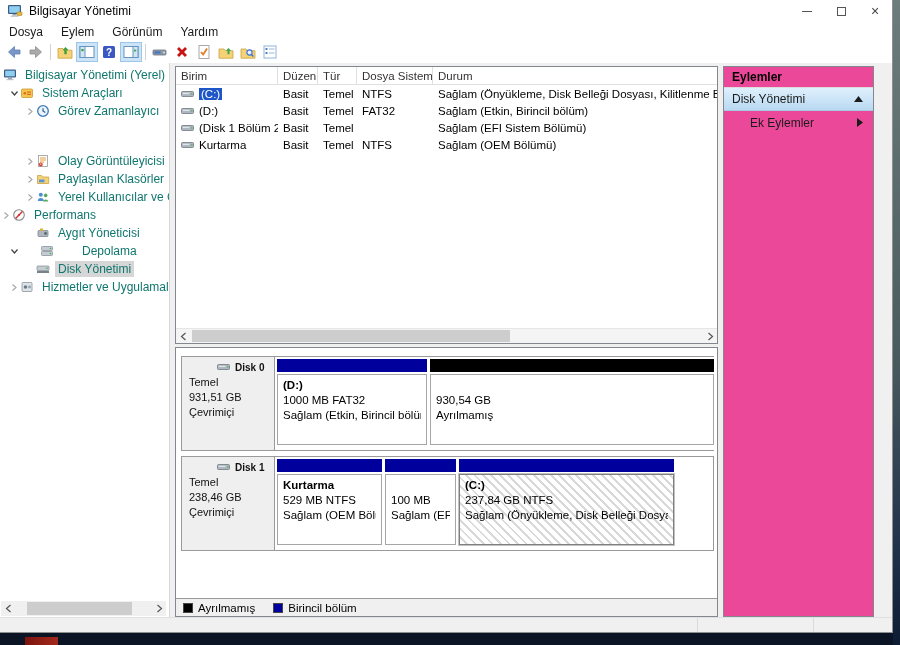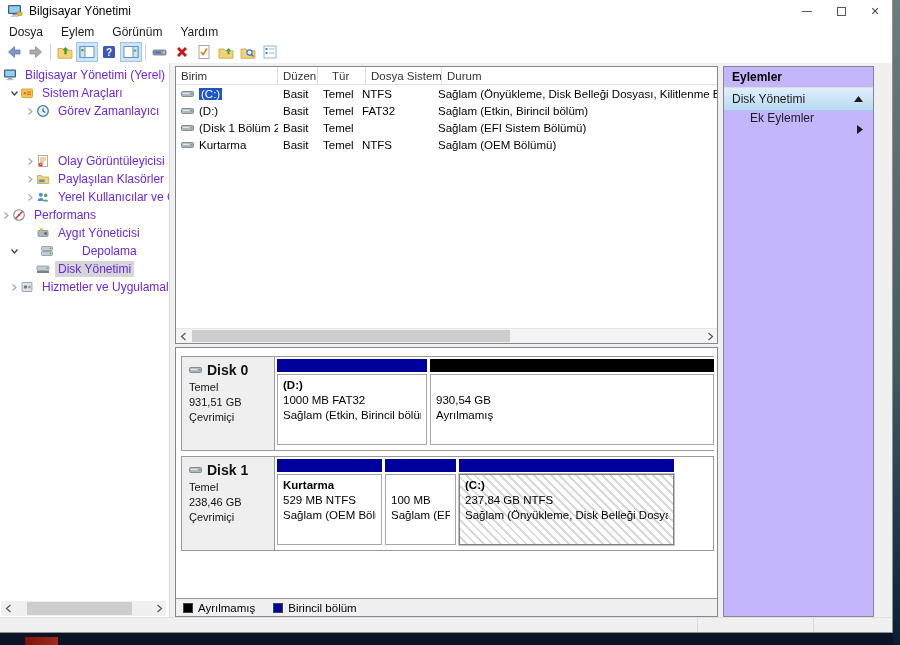--- a/index.html
+++ b/index.html
@@ -24,21 +24,21 @@
   .toolbar { height:23px; display:flex; align-items:center; padding-left:3px; border-bottom:1px solid #e4e4e4; background:#fff; }
   .tb-btn { width:22px; height:20px; display:flex; align-items:center; justify-content:center; border:1px solid transparent; }
   .tb-btn.toggled { background:#cbe4f8; border:1px solid #9cc5e8; }
   .tb-sep { width:1px; height:16px; background:#d2d2d2; margin:0 3px; }
 
   .content { position:absolute; left:0; top:63px; width:100%; height:554px; background:#f0f0f0; }
 
   
   .tree-pane { position:absolute; left:0; top:0; width:170px; height:554px; background:#fff; border-right:1px solid #d9d9d9; overflow:hidden; }
   .tree-items { padding-top:3px; }
-  .tree-row { height:18px; display:flex; align-items:center; font-size:12px; color:#6d28d9; white-space:nowrap; overflow:hidden; }
+  .tree-row { height:18px; display:flex; align-items:center; font-size:12px; color:#0f766e; white-space:nowrap; overflow:hidden; }
   .tree-chev { width:12px; display:flex; justify-content:center; flex:none; }
   .tree-ico { width:15px; height:14px; margin-right:4px; display:flex; flex:none; }
   .tree-label { padding:1px 3px; }
   .tree-label.selected { background:#d6d6d6; }
 
   
   .hscroll { position:absolute; height:15px; background:#f0f0f0; display:flex; align-items:center; }
   .tree-hscroll { left:1px; right:3px; bottom:1px; }
   .vol-hscroll { left:0; right:0; bottom:0; border-top:1px solid #e6e6e6; background:#f4f4f4; }
   .sb-arrow { width:14px; height:100%; display:flex; align-items:center; justify-content:center; flex:none; }
@@ -55,42 +55,42 @@
   .vrow { display:flex; height:17px; align-items:center; font-size:11.5px; color:#000; white-space:nowrap; }
   .v-cell { padding-left:5px; overflow:hidden; flex:none; display:flex; align-items:center; }
   .v-cell:last-child { flex:1; }
   .v-ico { width:14px; margin-right:4px; display:flex; flex:none; }
   .v-label.selected { background:#1e56c8; color:#fff; padding:0 2px; }
 
   
   .disk-box { position:absolute; left:175px; top:284px; width:543px; height:270px; background:#fff; border:1px solid #828790; overflow:hidden; }
   .disk-row { position:absolute; left:5px; width:533px; height:95px; display:flex; border:1px solid #9a9a9a; background:#fff; }
   .disk-label { width:93px; flex:none; background:#efefef; border-right:1px solid #9a9a9a; padding:5px 0 0 7px; font-size:11px; color:#111; }
-  .disk-name { display:flex; align-items:center; font-weight:bold; font-size:14px; margin-bottom:2px; }
+  .disk-name { display:flex; font-weight:bold; font-size:10px; margin-bottom:2px;margin-left:28px; }
   .disk-name .v-ico { margin-right:4px; }
   .disk-line { line-height:15px; }
   .parts { flex:1; display:flex; gap:3px; padding:2px 2px 5px 2px; background:#fff; }
   .part { display:flex; flex-direction:column; flex:none; }
   .part-band { height:13px; flex:none; }
   .part-body { flex:1; margin-top:2px; border:1px solid #a6a6a6; padding:3px 5px; font-size:11.5px; color:#000; overflow:hidden; background:#fff; }
   .part-body.hatched { background-image:repeating-linear-gradient(45deg,#ffffff 0px,#ffffff 4px,#d9d9d9 4px,#d9d9d9 6px); border:1px solid #7f7f7f; box-shadow:0 0 0 1px #c2c2c2; }
   .pline { height:15px; line-height:15px; white-space:nowrap; overflow:hidden; }
   .pline.b { font-weight:bold; }
 
   .legend { position:absolute; left:0; right:0; bottom:0; height:18px; background:#f0f0f0; border-top:1px solid #9a9a9a; display:flex; align-items:center; padding-left:7px; font-size:11.5px; color:#000; }
   .legend-item { display:flex; align-items:center; margin-right:18px; }
   .legend-swatch { width:10px; height:10px; margin-right:5px; border:1px solid #444; }
 
   
-  .action-pane { position:absolute; left:723px; top:3px; width:151px; height:551px; background:#c4b5fd; border:1px solid #828790; }
+  .action-pane { position:absolute; left:723px; top:3px; width:151px; height:551px; background:#ec4899; border:1px solid #828790; }
   .ap-header { height:21px; display:flex; align-items:center; padding-left:8px; font-size:12px; font-weight:bold; color:#000; border-bottom:1px solid #dcdcdc; }
   .ap-group { height:23px; display:flex; align-items:center; padding:0 10px 0 8px; font-size:12px; color:#1b1b1b;
               background:linear-gradient(#dff0fc,#b9d9f2); border-bottom:1px solid #a8c9e2; }
   .ap-group .arrow { margin-left:auto; display:flex; }
-  .ap-item { height:23px; display:flex; align-items:flex-start; padding:0 10px 0 26px; font-size:12px; color:#1b1b1b;flex-direction:column; }
+  .ap-item { height:23px; display:flex; align-items:center; padding:0 10px 0 26px; font-size:12px; color:#1b1b1b; }
   .ap-item .arrow { margin-left:auto; display:flex; }
 
   
   .footer { position:absolute; left:0; top:617px; width:100%; height:15px; background:#f0f0f0; border-top:1px solid #e0e0e0; }
   .footer .seam { position:absolute; top:0; bottom:0; width:1px; background:#dadada; }
   .desktop-right { position:absolute; left:893px; top:0; width:7px; height:645px;
                    background:linear-gradient(180deg,#6d7d7c 0%,#4a5b5f 55%,#20314a 85%,#0e1c33 100%); }
   .desktop-bottom { position:absolute; left:0; top:633px; width:893px; height:12px; background:#0b1424; }
   .red-chip { position:absolute; left:25px; top:4px; width:33px; height:8px; background:linear-gradient(90deg,#7c130e,#a32a1c); }
 </style>
@@ -387,21 +387,21 @@
                 <path d="M1.5 1 L5.5 4.5 L1.5 8" fill="none" stroke="#555" stroke-width="1.2"></path>
               </svg>
             </span>
         </div>
       </div>
 
       <div class="volume-box">
         <div class="vheader">
             <div class="vh-cell" style="width: 102px;">Birim</div>
             <div class="vh-cell" style="width: 40px;">Düzen</div>
-            <div class="vh-cell" style="width: 39px; margin-left: 9px;">Tür</div>
+            <div class="vh-cell" style="width: 39px;">Tür</div>
             <div class="vh-cell" style="width: 76px;">Dosya Sistemi</div>
             <div class="vh-cell">Durum</div>
           </div>
         <div class="vrows">
             <div class="vrow">
               <div class="v-cell" style="width: 102px;">
                 <span class="v-ico">
                   <svg width="13" height="10" viewBox="0 0 13 10">
                     <rect x="0.5" y="2.5" width="12" height="5" rx="1" fill="#aeb6bf" stroke="#6f7880" stroke-width="0.8"></rect>
                     <rect x="1.8" y="3.8" width="6.5" height="1.1" fill="#e8ecef"></rect>

